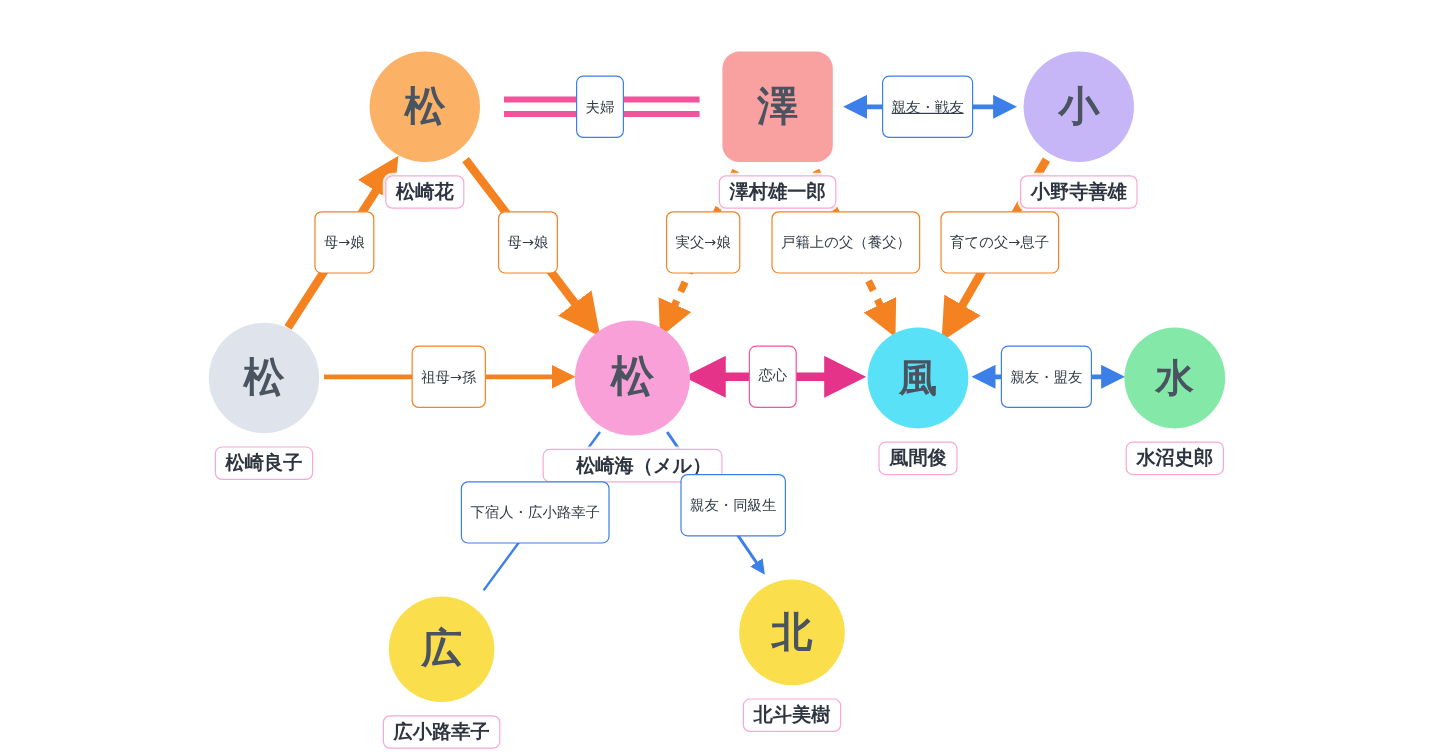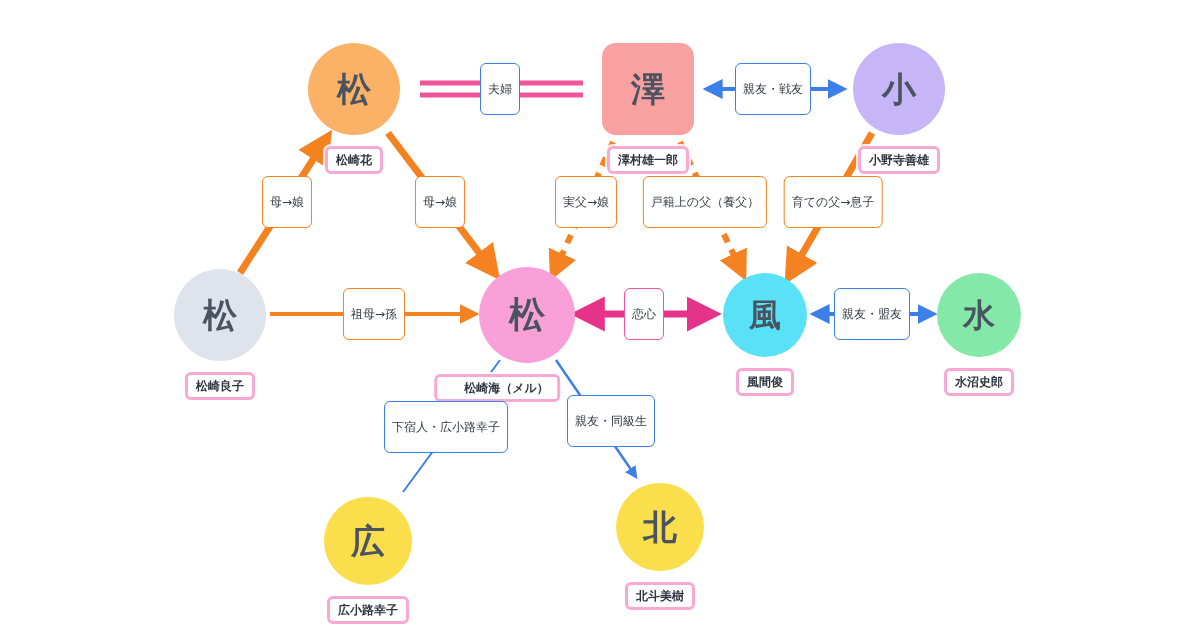--- a/index.html
+++ b/index.html
@@ -18,24 +18,24 @@
     font-weight:700;
     line-height:1;
     user-select:none;
   }
   .circle{border-radius:50%;}
   .rounded{border-radius:14px;}
 
   .namebox{
     position:absolute;
     background:#ffffff;
-    border:3px solid #f9a8d4;
+    border:1px solid #f9a8d4;
     border-radius:6px;
     color:#2e3540;
-    font-size:12px;
+    font-size:16px;
     font-weight:700;
     line-height:1;
     padding:5px 8px;
     white-space:nowrap;
     transform:translate(-50%,0);
     box-shadow:0 0 0 2px rgba(255,255,255,0.85);
   }
 
   .elabel{
     position:absolute;
@@ -145,47 +145,47 @@
         <span class="glyph" style="font-size: 34px;">小</span>
       </div>
       <div class="namebox" style="left: 899px; top: 146px;">小野寺善雄</div>
       <div class="node circle" style="left: 174px; top: 269px; width: 92px; height: 92px; background: rgb(222, 227, 236);">
         <span class="glyph" style="font-size: 34px;">松</span>
       </div>
       <div class="namebox" style="left: 220px; top: 372px;">松崎良子</div>
       <div class="node circle" style="left: 479px; top: 267px; width: 96px; height: 96px; background: rgb(250, 160, 216);">
         <span class="glyph" style="font-size: 36px;">松</span>
       </div>
-      <div class="namebox" style="left: 497px; top: 374px; padding-left: 27px;">松崎海（メル）</div>
+      <div class="namebox" style="left: 527px; top: 374px; padding-left: 27px;">松崎海（メル）</div>
       <div class="node circle" style="left: 723px; top: 273px; width: 84px; height: 84px; background: rgb(88, 225, 247);">
         <span class="glyph" style="font-size: 32px;">風</span>
       </div>
       <div class="namebox" style="left: 765px; top: 368px;">風間俊</div>
       <div class="node circle" style="left: 937px; top: 273px; width: 84px; height: 84px; background: rgb(132, 232, 168);">
         <span class="glyph" style="font-size: 32px;">水</span>
       </div>
       <div class="namebox" style="left: 979px; top: 368px;">水沼史郎</div>
       <div class="node circle" style="left: 324px; top: 497px; width: 88px; height: 88px; background: rgb(251, 222, 75);">
         <span class="glyph" style="font-size: 34px;">広</span>
       </div>
       <div class="namebox" style="left: 368px; top: 596px;">広小路幸子</div>
       <div class="node circle" style="left: 616px; top: 483px; width: 88px; height: 88px; background: rgb(251, 222, 75);">
         <span class="glyph" style="font-size: 34px;">北</span>
       </div>
       <div class="namebox" style="left: 660px; top: 582px;">北斗美樹</div>
     </div>
 
   <div id="label-layer">
       <div class="elabel blue" style="left: 500px; top: 89px;">夫婦</div>
-      <div class="elabel blue" style="left: 773px; top: 89px;">親友・戦友</div>
+      <div class="elabel blue" style="left: 773px; top: 89px; text-decoration: underline;">親友・戦友</div>
       <div class="elabel orange" style="left: 287px; top: 202px;">母→娘</div>
       <div class="elabel orange" style="left: 440px; top: 202px;">母→娘</div>
       <div class="elabel orange" style="left: 586px; top: 202px;">実父→娘</div>
       <div class="elabel orange" style="left: 705px; top: 202px;">戸籍上の父（養父）</div>
       <div class="elabel orange" style="left: 833px; top: 202px;">育ての父→息子</div>
       <div class="elabel orange" style="left: 374px; top: 314px;">祖母→孫</div>
-      <div class="elabel pink" style="left: 644px; top: 314px;">恋心</div>
+      <div class="elabel pink" style="left: 644px; top: 314px; font-family: Liberation Mono, monospace;">恋心</div>
       <div class="elabel blue" style="left: 872px; top: 314px;">親友・盟友</div>
       <div class="elabel blue" style="left: 446px; top: 427px;">下宿人・広小路幸子</div>
       <div class="elabel blue" style="left: 592px; top: 421px; margin-left: 19px;">親友・同級生</div>
     </div>
 
 </div>
 
 </body></html>

